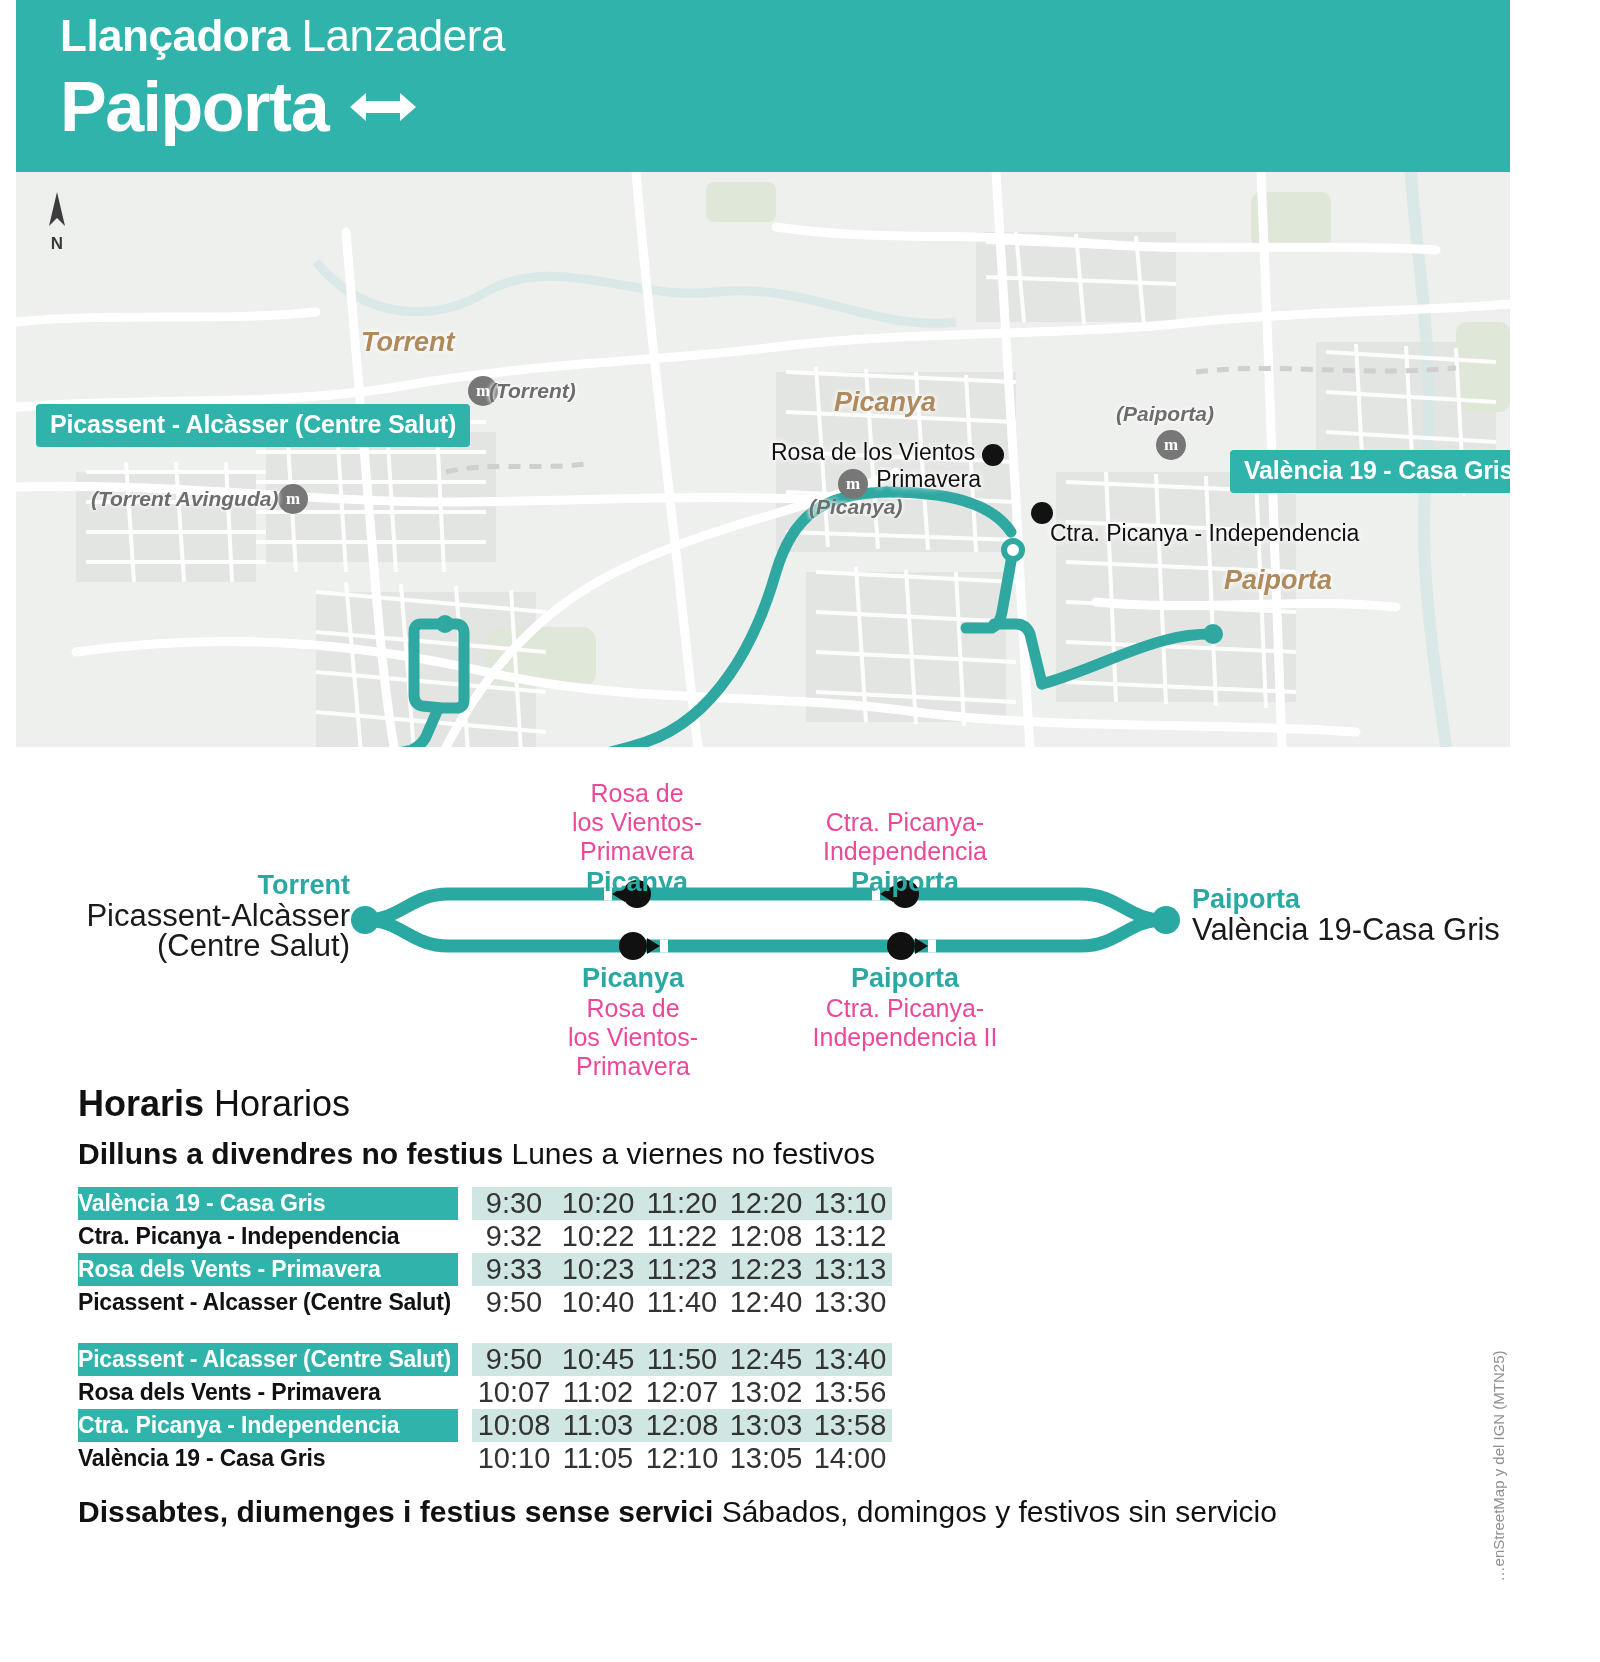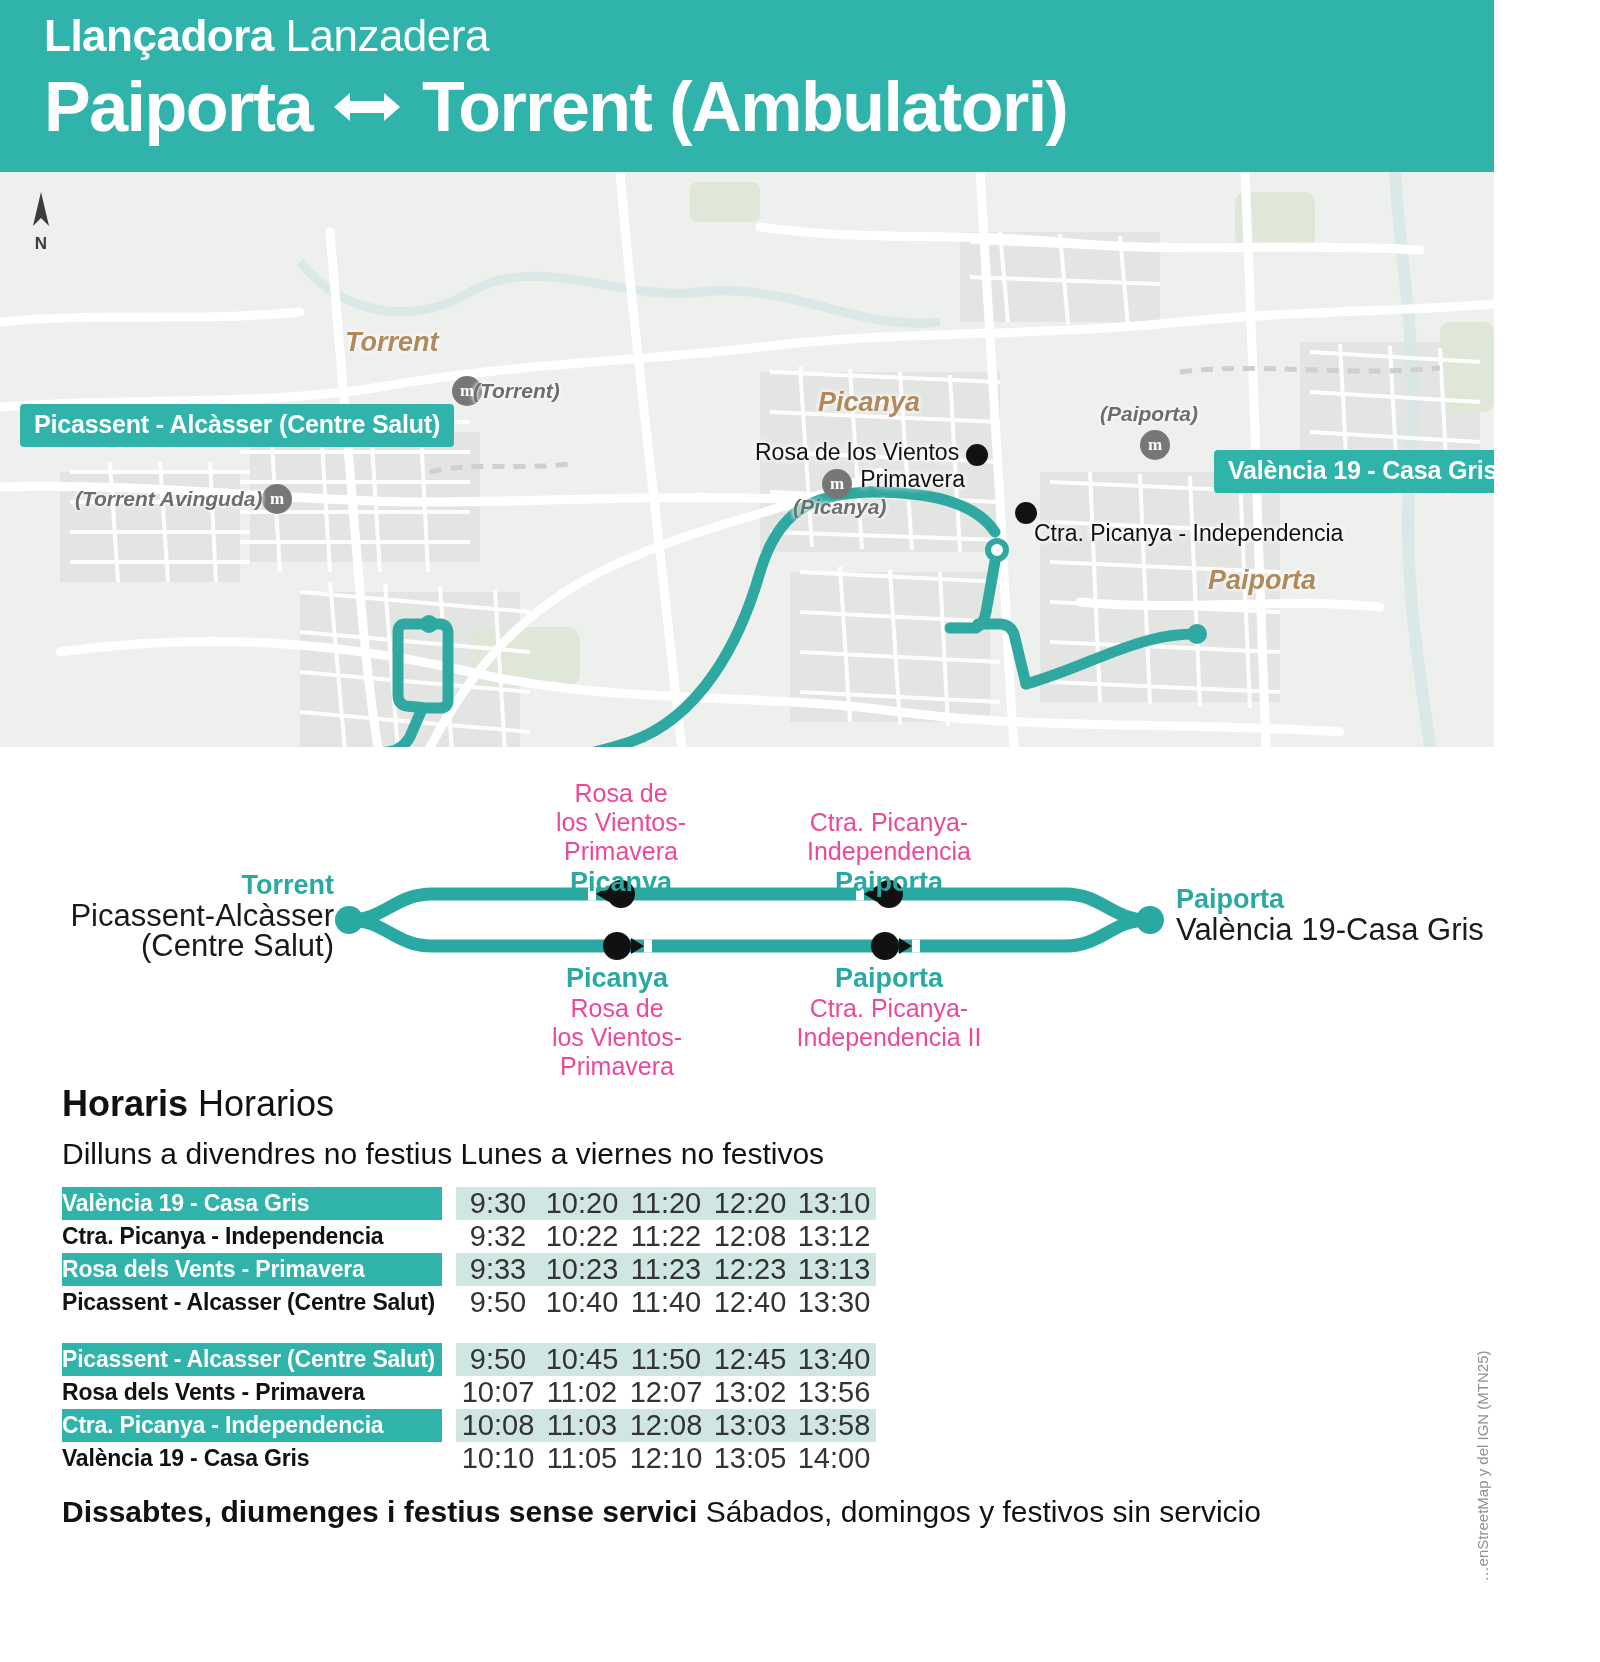--- a/index.html
+++ b/index.html
@@ -1,21 +1,21 @@
 <!DOCTYPE html>
 <html><head>
 <meta charset="utf-8">
 <style>
   html,body{margin:0;padding:0;background:#fff;}
   body{
     font-family:"Liberation Sans", sans-serif;
     width:1600px;height:1662px;position:relative;overflow:hidden;
     -webkit-font-smoothing:antialiased;
   }
-  .sheet{position:absolute;left:0;top:0;width:1494px;height:1662px;background:#fff;}
+  .sheet{position:absolute;left:16px;top:0;width:1494px;height:1662px;background:#fff;}
 
   
   .header{
     position:absolute;left:0;top:0;width:1494px;height:172px;
     background:#2fb3ab;box-sizing:border-box;padding:8px 0 0 44px;color:#fff;
   }
   .hdr-line1{font-size:44px;line-height:56px;white-space:nowrap;letter-spacing:-0.5px;}
   .hdr-line1 b{font-weight:700;}
   .hdr-line1 span.light{font-weight:400;}
   .hdr-line2{
@@ -73,21 +73,21 @@
   
   .sched{position:absolute;left:0;top:1075px;width:1494px;}
   .sched-title{
     position:absolute;left:62px;top:8px;font-size:36px;white-space:nowrap;color:#111;
   }
   .sched-title b{font-weight:700;}
   .sched-title .lt{font-weight:400;}
   .sched-sub{
     position:absolute;left:62px;top:62px;font-size:30px;white-space:nowrap;color:#111;
   }
-  .sched-sub b{font-weight:400;}
+  .sched-sub b{font-weight:700;}
   .sched-sub .lt{font-weight:400;}
 
   table.tt{position:absolute;border-collapse:collapse;left:62px;}
   table.tt td{padding:0;height:31px;vertical-align:middle;}
   td.name{
     width:380px;font-size:23px;font-weight:700;padding-left:6px;white-space:nowrap;
     color:#111;letter-spacing:-0.2px;
   }
   td.name.hi{background:#2fb3ab;color:#fff;}
   td.time{
@@ -118,21 +118,20 @@
       <b>Llançadora</b>
       <span class="light">Lanzadera</span>
     </div>
     <div class="hdr-line2">
       <span>Paiporta</span>
       <span class="bidir">
         <svg width="74" height="50" viewBox="0 0 74 50">
           <path d="M20 11 L4 25 L20 39 L20 31 L54 31 L54 39 L70 25 L54 11 L54 19 L20 19 Z" fill="#ffffff"></path>
         </svg>
       </span>
-      <span>Torrent (Ambulatori)</span>
     </div>
   </div>
 
   <div class="map">
     <svg class="mapsvg" width="1494" height="575" viewBox="0 0 1494 575">
       <rect x="0" y="0" width="1494" height="575" fill="#eef0ed"></rect>
 
       <g fill="#e2e5e1">
         <rect x="250" y="260" width="230" height="130"></rect>
         <rect x="300" y="420" width="220" height="160"></rect>

